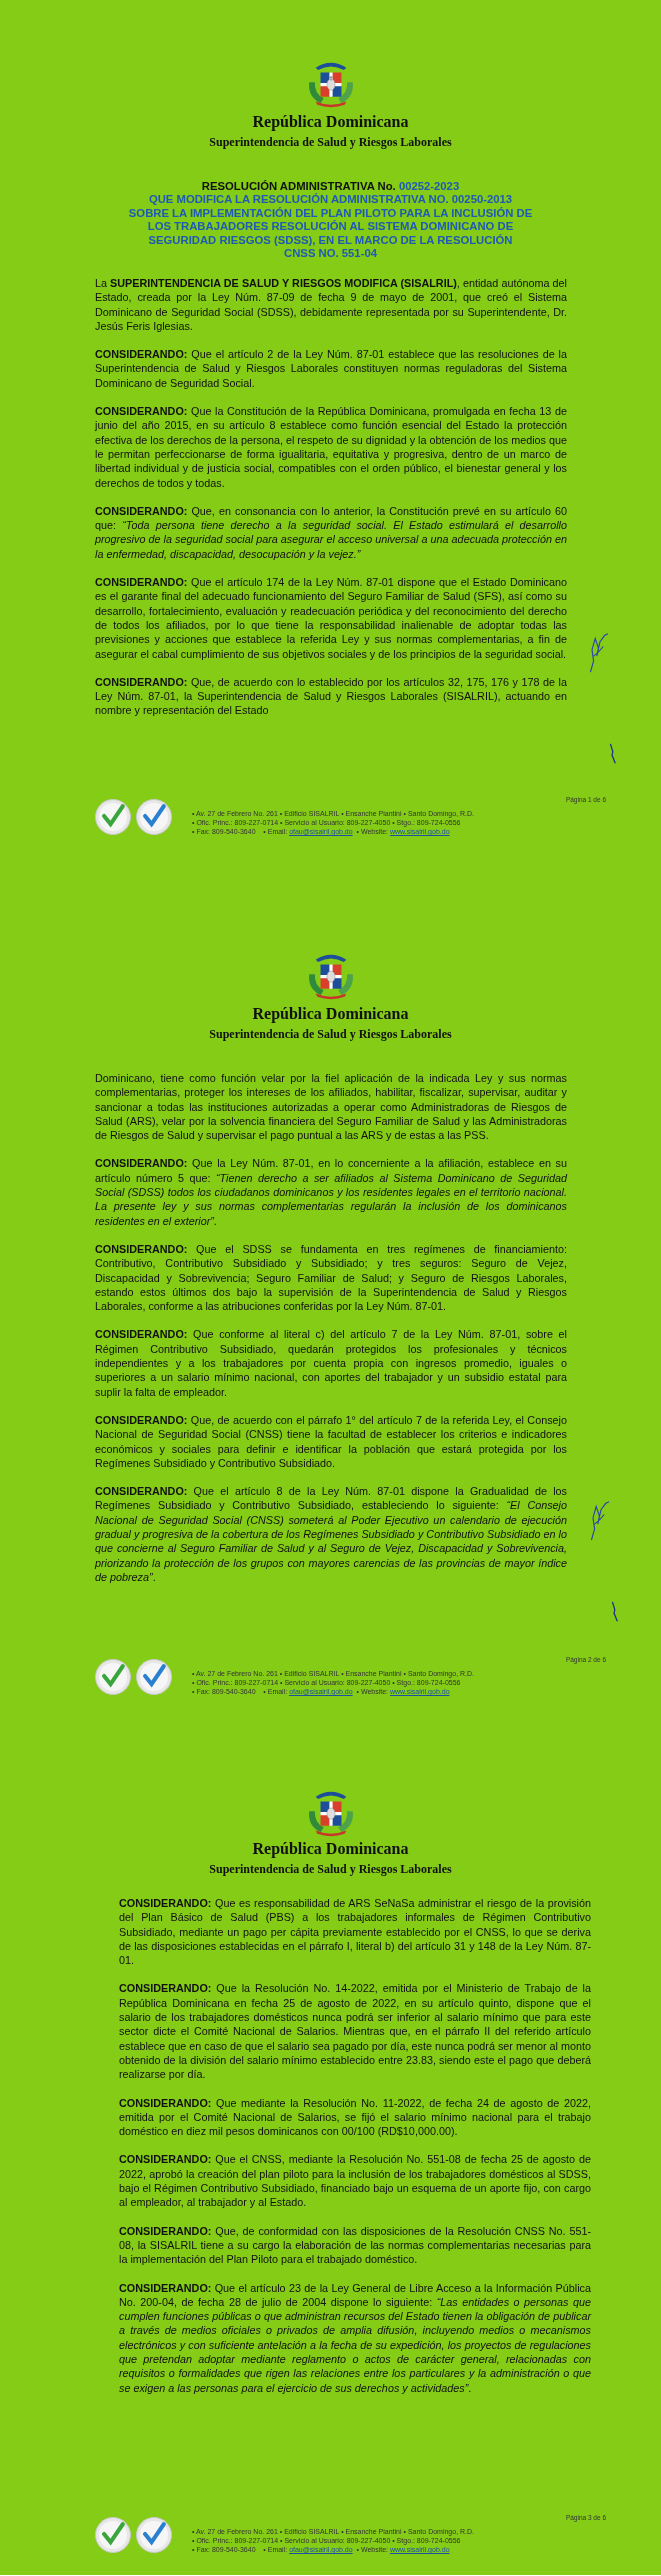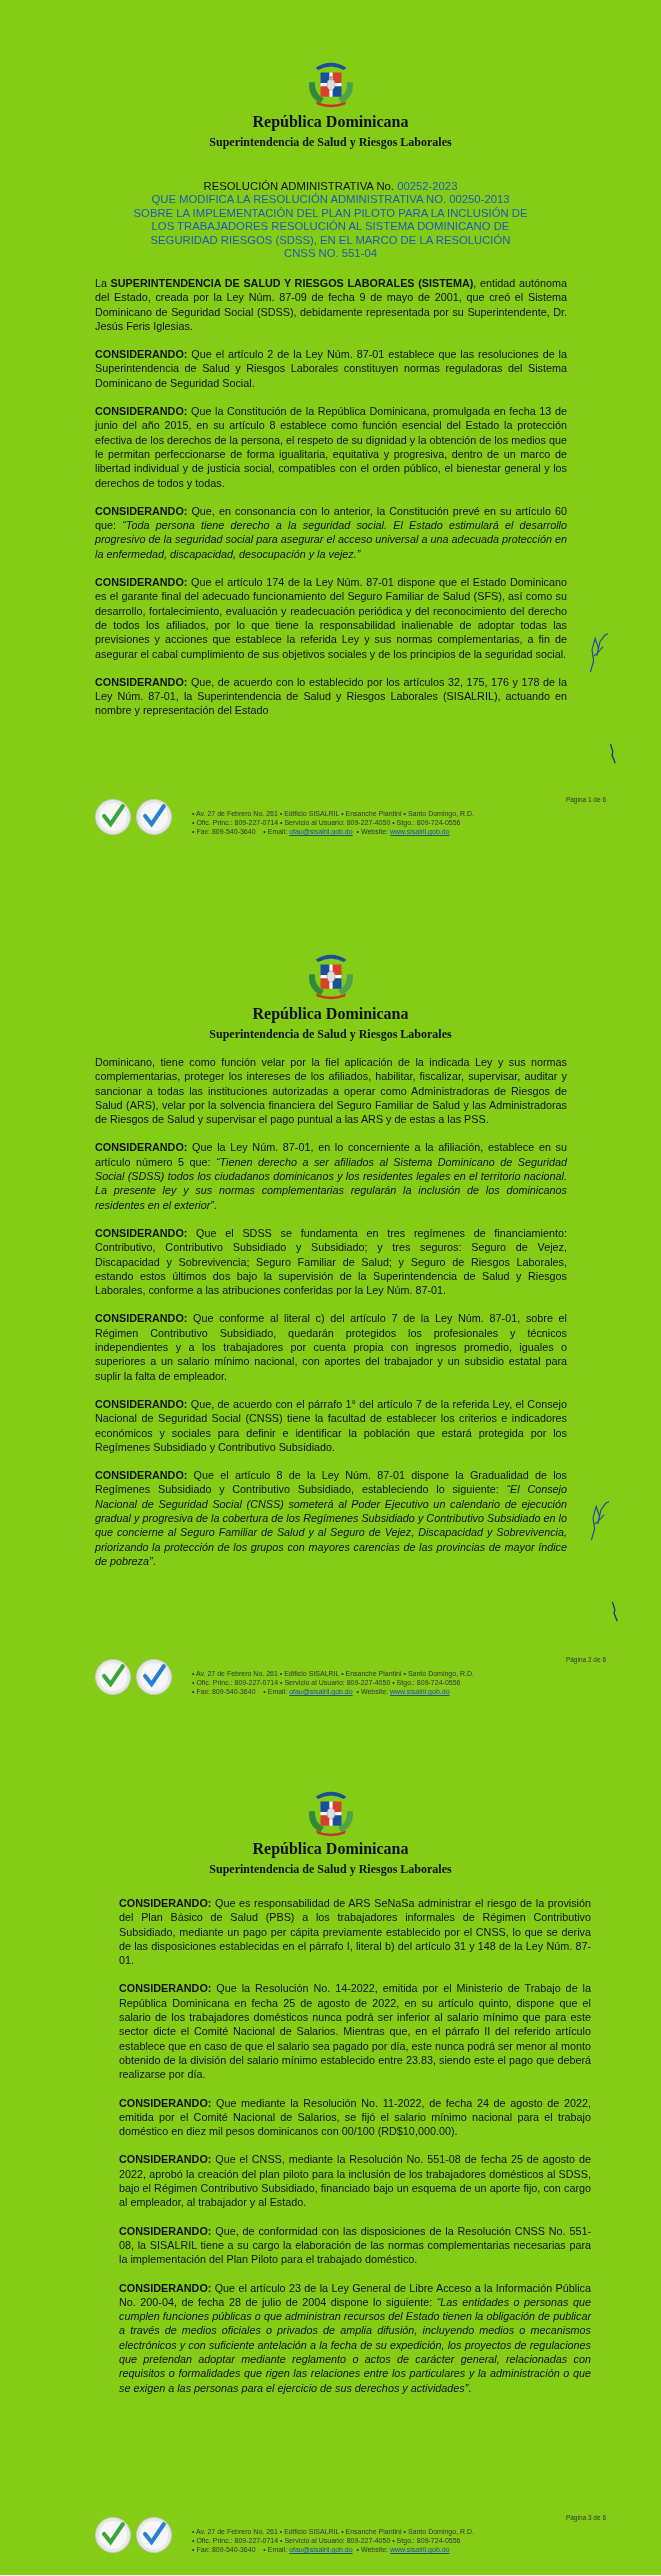--- a/index.html
+++ b/index.html
@@ -3,21 +3,21 @@
 <meta charset="utf-8">
 <style>
   html, body { margin:0; padding:0; background:#fff; }
   body { width:661px; font-family:"Liberation Sans", sans-serif; color:#111; }
   .page { position:relative; width:661px; height:858px; box-sizing:border-box; overflow:hidden; background:#84cc16; }
   .page.p3 { height:859px; }
   .crest { position:absolute; left:306px; top:58px; width:50px; height:50px; }
   .head { position:absolute; left:0; width:661px; top:112px; text-align:center; font-family:"Liberation Serif", serif; font-weight:bold; color:#111; }
   .head .l1 { font-size:16px; line-height:19.5px; }
   .head .l2 { font-size:12px; line-height:20px; }
-  .title { position:absolute; left:105px; width:451px; top:180px; text-align:center; font-weight:normal; font-size:11.3px; line-height:13.4px; }
+  .title { position:absolute; left:105px; width:451px; top:180px; text-align:center; font-weight:bold; font-size:11.3px; line-height:13.4px; }
   .title .t0 { color:#111; }
   .title .blue { color:#1e5bb4; }
   .body { position:absolute; left:95px; width:472px; font-size:10.8px; line-height:14.3px; text-align:justify; }
   .body p { margin:0 0 14px 0; }
   .body b { font-weight:bold; }
   .body i { font-style:italic; }
   .footer { position:absolute; left:95px; width:511px; height:50px; }
   .cert { position:absolute; top:3.2px; width:34px; height:34px; border-radius:50%; background:#e7e7e7; border:0.8px solid #c9c9c9; }
   .cert .ring { position:absolute; left:3.2px; top:3.2px; right:3.2px; bottom:3.2px; border-radius:50%; background:#f6f6f6; }
   .cert svg { position:absolute; left:4px; top:3.2px; }
@@ -50,21 +50,21 @@
   </div>
   <div class="title">
     <div class="t0"><span>RESOLUCIÓN ADMINISTRATIVA No.</span> <span class="blue">00252-2023</span></div>
     <div class="blue">QUE MODIFICA LA RESOLUCIÓN ADMINISTRATIVA NO. 00250-2013</div>
     <div class="blue">SOBRE LA IMPLEMENTACIÓN DEL PLAN PILOTO PARA LA INCLUSIÓN DE</div>
     <div class="blue">LOS TRABAJADORES RESOLUCIÓN AL SISTEMA DOMINICANO DE</div>
     <div class="blue">SEGURIDAD RIESGOS (SDSS), EN EL MARCO DE LA RESOLUCIÓN</div>
     <div class="blue">CNSS NO. 551-04</div>
   </div>
   <div class="body" style="top:276px;">
-      <p><span>La </span><b>SUPERINTENDENCIA DE SALUD Y RIESGOS LABORALES (SISTEMA)</b><span>, entidad autónoma del Estado, creada por la Ley Núm. 87-09 de fecha 9 de mayo de 2001, que creó el Sistema Dominicano de Seguridad Social (SDSS), debidamente representada por su Superintendente, Dr. Jesús Feris Iglesias.</span><i></i><span></span></p>
+      <p><span>La </span><b>SUPERINTENDENCIA DE SALUD Y RIESGOS MODIFICA (SISALRIL)</b><span>, entidad autónoma del Estado, creada por la Ley Núm. 87-09 de fecha 9 de mayo de 2001, que creó el Sistema Dominicano de Seguridad Social (SDSS), debidamente representada por su Superintendente, Dr. Jesús Feris Iglesias.</span><i></i><span></span></p>
       <p><span></span><b>CONSIDERANDO:</b><span> Que el artículo 2 de la Ley Núm. 87-01 establece que las resoluciones de la Superintendencia de Salud y Riesgos Laborales constituyen normas reguladoras del Sistema Dominicano de Seguridad Social.</span><i></i><span></span></p>
       <p><span></span><b>CONSIDERANDO:</b><span> Que la Constitución de la República Dominicana, promulgada en fecha 13 de junio del año 2015, en su artículo 8 establece como función esencial del Estado la protección efectiva de los derechos de la persona, el respeto de su dignidad y la obtención de los medios que le permitan perfeccionarse de forma igualitaria, equitativa y progresiva, dentro de un marco de libertad individual y de justicia social, compatibles con el orden público, el bienestar general y los derechos de todos y todas.</span><i></i><span></span></p>
       <p><span></span><b>CONSIDERANDO:</b><span> Que, en consonancia con lo anterior, la Constitución prevé en su artículo 60 que: </span><i>“Toda persona tiene derecho a la seguridad social. El Estado estimulará el desarrollo progresivo de la seguridad social para asegurar el acceso universal a una adecuada protección en la enfermedad, discapacidad, desocupación y la vejez.”</i><span></span></p>
       <p><span></span><b>CONSIDERANDO:</b><span> Que el artículo 174 de la Ley Núm. 87-01 dispone que el Estado Dominicano es el garante final del adecuado funcionamiento del Seguro Familiar de Salud (SFS), así como su desarrollo, fortalecimiento, evaluación y readecuación periódica y del reconocimiento del derecho de todos los afiliados, por lo que tiene la responsabilidad inalienable de adoptar todas las previsiones y acciones que establece la referida Ley y sus normas complementarias, a fin de asegurar el cabal cumplimiento de sus objetivos sociales y de los principios de la seguridad social.</span><i></i><span></span></p>
       <p><span></span><b>CONSIDERANDO:</b><span> Que, de acuerdo con lo establecido por los artículos 32, 175, 176 y 178 de la Ley Núm. 87-01, la Superintendencia de Salud y Riesgos Laborales (SISALRIL), actuando en nombre y representación del Estado</span><i></i><span></span></p>
     </div>
   <svg class="sig" style="left:584px;top:632px;" width="32" height="45" viewBox="0 0 40 56">
     <path d="M8 50 L12 36 L10 22 L14 8 L18 20 L16 30 L20 12 L26 4 L30 2 M12 30 Q18 26 24 18" stroke="#2a3fb0" stroke-width="1.4" fill="none"></path>
   </svg>
   <svg class="sig" style="left:608px;top:742px;" width="9.7" height="23" viewBox="0 0 12 28">
@@ -103,21 +103,21 @@
     <rect x="32" y="34" width="12" height="14" fill="#1d4e9a"></rect>
     <rect x="29" y="18" width="4" height="30" fill="#fff"></rect>
     <rect x="18" y="31" width="26" height="4" fill="#fff"></rect>
     <ellipse cx="31" cy="33" rx="5" ry="7" fill="#ddd" stroke="#888" stroke-width="0.6"></ellipse>
     <path d="M12 54 Q31 62 50 54 L48 58 Q31 64 14 58 Z" fill="#c8352a"></path>
   </svg>
   <div class="head" style="top:146px;">
     <div class="l1">República Dominicana</div>
     <div class="l2">Superintendencia de Salud y Riesgos Laborales</div>
   </div>
-  <div class="body" style="top:197px;">
+  <div class="body" style="top:213px;">
       <p><span></span><b></b><span>Dominicano, tiene como función velar por la fiel aplicación de la indicada Ley y sus normas complementarias, proteger los intereses de los afiliados, habilitar, fiscalizar, supervisar, auditar y sancionar a todas las instituciones autorizadas a operar como Administradoras de Riesgos de Salud (ARS), velar por la solvencia financiera del Seguro Familiar de Salud y las Administradoras de Riesgos de Salud y supervisar el pago puntual a las ARS y de estas a las PSS.</span><i></i><span></span></p>
       <p><span></span><b>CONSIDERANDO:</b><span> Que la Ley Núm. 87-01, en lo concerniente a la afiliación, establece en su artículo número 5 que: </span><i>“Tienen derecho a ser afiliados al Sistema Dominicano de Seguridad Social (SDSS) todos los ciudadanos dominicanos y los residentes legales en el territorio nacional. La presente ley y sus normas complementarias regularán la inclusión de los dominicanos residentes en el exterior”</i><span>.</span></p>
       <p><span></span><b>CONSIDERANDO:</b><span> Que el SDSS se fundamenta en tres regímenes de financiamiento: Contributivo, Contributivo Subsidiado y Subsidiado; y tres seguros: Seguro de Vejez, Discapacidad y Sobrevivencia; Seguro Familiar de Salud; y Seguro de Riesgos Laborales, estando estos últimos dos bajo la supervisión de la Superintendencia de Salud y Riesgos Laborales, conforme a las atribuciones conferidas por la Ley Núm. 87-01.</span><i></i><span></span></p>
       <p><span></span><b>CONSIDERANDO:</b><span> Que conforme al literal c) del artículo 7 de la Ley Núm. 87-01, sobre el Régimen Contributivo Subsidiado, quedarán protegidos los profesionales y técnicos independientes y a los trabajadores por cuenta propia con ingresos promedio, iguales o superiores a un salario mínimo nacional, con aportes del trabajador y un subsidio estatal para suplir la falta de empleador.</span><i></i><span></span></p>
       <p><span></span><b>CONSIDERANDO:</b><span> Que, de acuerdo con el párrafo 1° del artículo 7 de la referida Ley, el Consejo Nacional de Seguridad Social (CNSS) tiene la facultad de establecer los criterios e indicadores económicos y sociales para definir e identificar la población que estará protegida por los Regímenes Subsidiado y Contributivo Subsidiado.</span><i></i><span></span></p>
       <p><span></span><b>CONSIDERANDO:</b><span> Que el artículo 8 de la Ley Núm. 87-01 dispone la Gradualidad de los Regímenes Subsidiado y Contributivo Subsidiado, estableciendo lo siguiente: </span><i>“El Consejo Nacional de Seguridad Social (CNSS) someterá al Poder Ejecutivo un calendario de ejecución gradual y progresiva de la cobertura de los Regímenes Subsidiado y Contributivo Subsidiado en lo que concierne al Seguro Familiar de Salud y al Seguro de Vejez, Discapacidad y Sobrevivencia, priorizando la protección de los grupos con mayores carencias de las provincias de mayor índice de pobreza”</i><span>.</span></p>
     </div>
   <svg class="sig" style="left:585px;top:642px;" width="32" height="45" viewBox="0 0 40 56">
     <path d="M8 50 L12 36 L10 22 L14 8 L18 20 L16 30 L20 12 L26 4 L30 2 M12 30 Q18 26 24 18" stroke="#2a3fb0" stroke-width="1.4" fill="none"></path>
   </svg>

